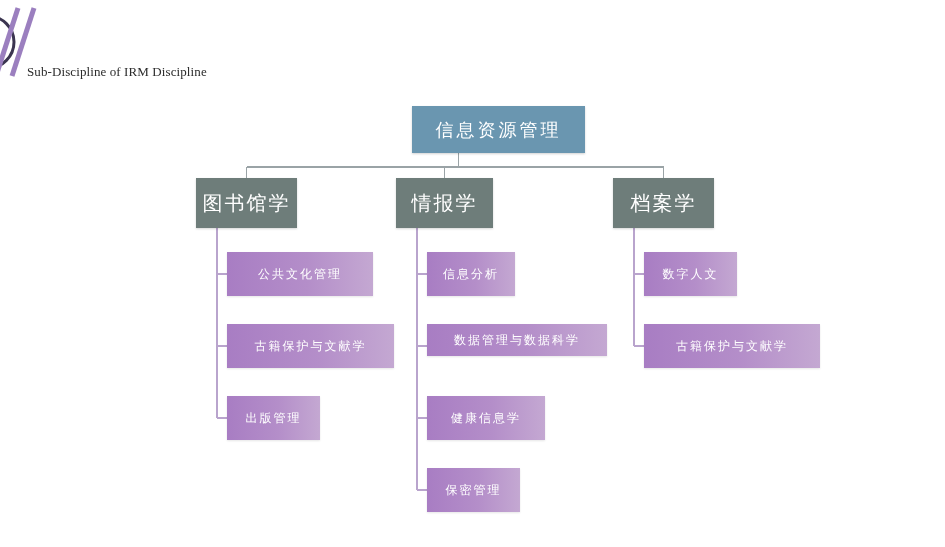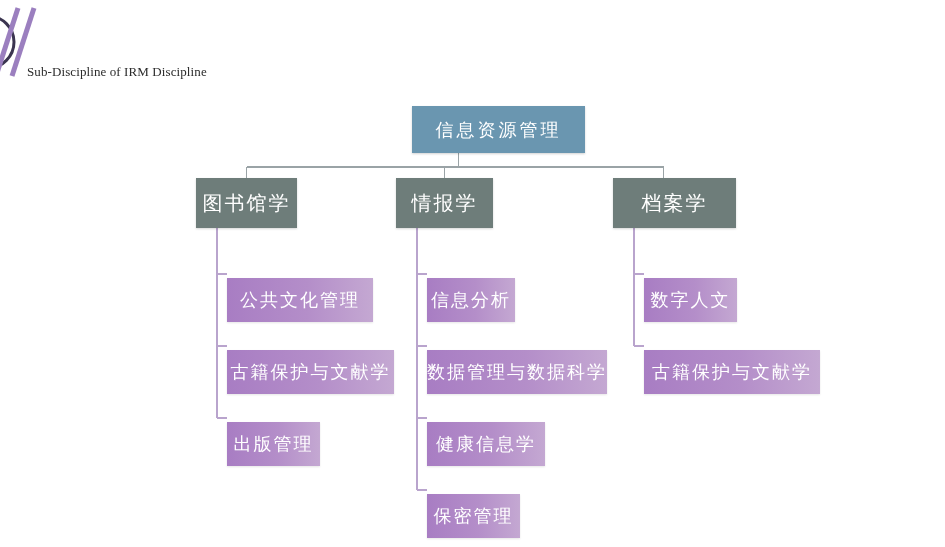--- a/index.html
+++ b/index.html
@@ -87,24 +87,23 @@
     margin-left: 40px;
   }
   .node-branch {
     background: #6e7d7a;
     font-size: 20px;
     letter-spacing: 2px;
     box-shadow: 0 1px 2px rgba(0,0,0,0.16);
   }
   .node-leaf {
     background: linear-gradient(to right, #a87dc3 0%, #b48ec9 55%, #c4a8d2 100%);
-    font-size: 18px;
+    font-size: 12px;
     letter-spacing: 2px;
     box-shadow: 0 1px 2px rgba(0,0,0,0.10);
-    margin-top: 26px;
   }
 </style>
 </head>
 <body>
 
 <div id="header">
 
   <div id="logo-mark">
     <svg width="70" height="72" viewBox="0 0 70 72">
       <circle cx="10" cy="36" r="26" fill="none" stroke="#3b3550" stroke-width="3"></circle>
@@ -136,20 +135,20 @@
       <line x1="634" y1="228" x2="634" y2="346" stroke="#b9a4cd" stroke-width="1.6" shape-rendering="crispEdges"></line>
       <line x1="634" y1="274" x2="644" y2="274" stroke="#b9a4cd" stroke-width="1.6" shape-rendering="crispEdges"></line>
       <line x1="634" y1="346" x2="644" y2="346" stroke="#b9a4cd" stroke-width="1.6" shape-rendering="crispEdges"></line>
     </svg>
 <div class="node node-branch" style="left: 196px; top: 178px; width: 101px; height: 50px;">图书馆学</div>
     <div class="node node-leaf" style="left: 227px; top: 252px; width: 146px; height: 44px;">公共文化管理</div>
     <div class="node node-leaf" style="left: 227px; top: 324px; width: 167px; height: 44px;">古籍保护与文献学</div>
     <div class="node node-branch" style="left: 396px; top: 178px; width: 97px; height: 50px;">情报学</div>
     <div class="node node-leaf" style="left: 227px; top: 396px; width: 93px; height: 44px;">出版管理</div>
     <div class="node node-leaf" style="left: 427px; top: 252px; width: 88px; height: 44px;">信息分析</div>
-    <div class="node node-leaf" style="left: 427px; top: 324px; width: 180px; height: 44px; font-family: Liberation Mono, monospace;">数据管理与数据科学</div>
+    <div class="node node-leaf" style="left: 427px; top: 324px; width: 180px; height: 32px; font-family: Liberation Mono, monospace;">数据管理与数据科学</div>
     <div class="node node-leaf" style="left: 427px; top: 396px; width: 118px; height: 44px;">健康信息学</div>
     <div class="node node-leaf" style="left: 427px; top: 468px; width: 93px; height: 44px;">保密管理</div>
-    <div class="node node-branch" style="left: 613px; top: 178px; width: 123px; height: 50px;">档案学</div>
+    <div class="node node-branch" style="left: 613px; top: 178px; width: 101px; height: 50px;">档案学</div>
     <div class="node node-leaf" style="left: 644px; top: 252px; width: 93px; height: 44px;">数字人文</div>
     <div class="node node-leaf" style="left: 644px; top: 324px; width: 176px; height: 44px;">古籍保护与文献学</div>
     <div class="node node-root" style="left: 372px; top: 106px; width: 173px; height: 47px;">信息资源管理</div>
   </div>
 
 </body></html>

